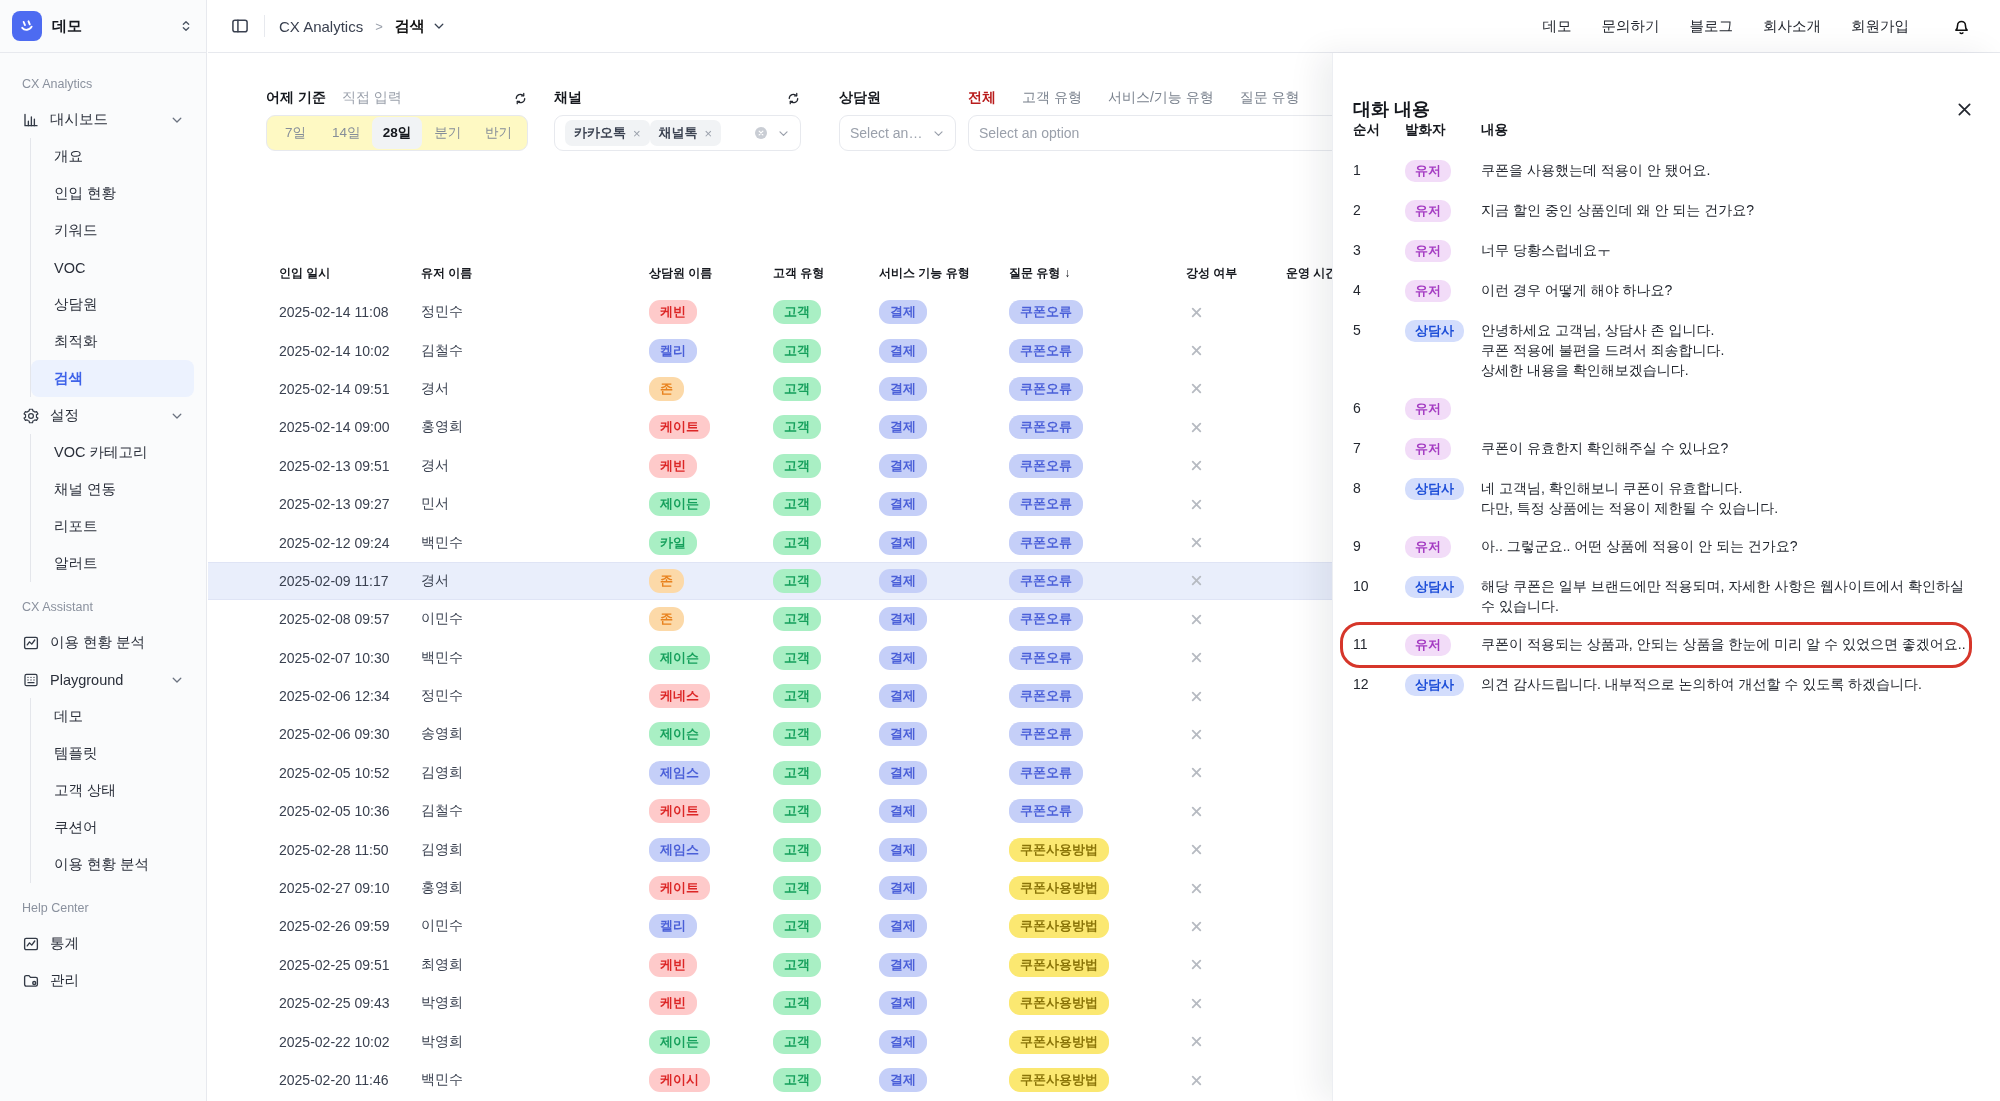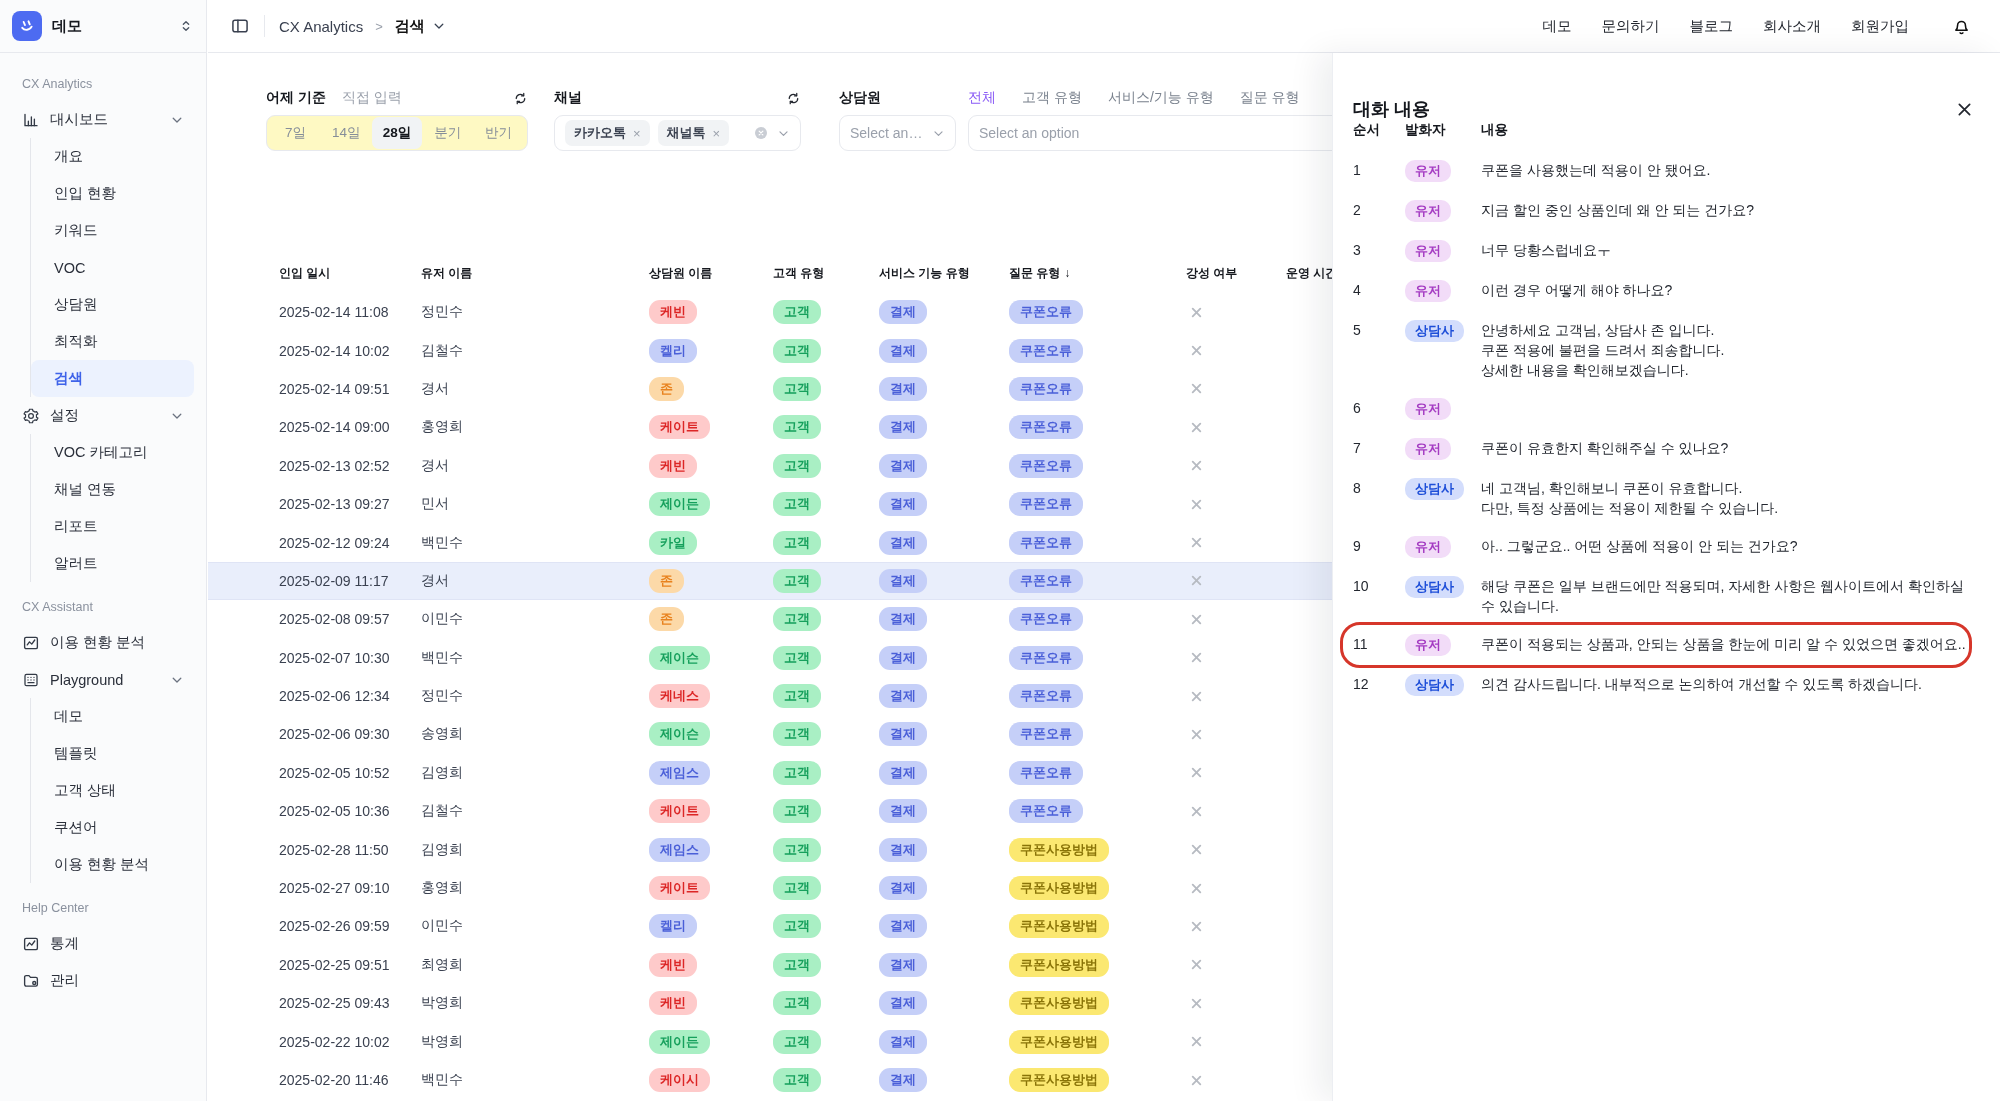--- a/index.html
+++ b/index.html
@@ -59,21 +59,21 @@
   .select-box{border:1px solid #e7e9ee;border-radius:9px;background:#fff;height:36px;display:flex;align-items:center;padding:0 10px;gap:8px}
   .chip{background:#f1f3f5;border-radius:7px;padding:4px 9px;font-size:13px;font-weight:600;color:#3a4150;display:flex;align-items:center;gap:7px;white-space:nowrap}
   .chip-x{color:#9aa0ab;font-weight:400;cursor:pointer}
   .sb-clear{margin-left:auto;display:flex;cursor:pointer}
   .sb-clear svg{width:16px;height:16px}
   .sb-chev{display:flex;color:#9aa0ab}
   .sb-chev svg{width:13px;height:13px}
   .sb-placeholder{color:#9aa0ab;font-size:14px;overflow:hidden;text-overflow:ellipsis;white-space:nowrap;flex:1}
   .type-tabs{display:flex;gap:26px;align-items:center;height:22px}
   .type-tab{font-size:14px;color:#7a828e;cursor:pointer;white-space:nowrap}
-  .type-tab.selected{color:#8b5cf6;font-weight:400}
+  .type-tab.selected{color:#b91c1c;font-weight:700}
 
   
   .table{position:absolute;top:200px;left:0;right:0}
   .t-head{display:flex;height:40px;align-items:center;padding-left:71px;font-size:12px;font-weight:600;color:#15181e}
   .t-row{display:flex;height:38.4px;align-items:center;padding-left:71px;font-size:14px;color:#3a4150;cursor:pointer}
   .t-row.highlighted{background:#e9eefb;box-shadow:inset 0 1px 0 #dfe4f5,inset 0 -1px 0 #dfe4f5}
   .c0{width:142px}.c1{width:228px}.c2{width:124px}.c3{width:106px}.c4{width:130px}.c5{width:177px}.c6{width:100px}.c7{width:160px}
   .sort-arrow{margin-left:4px;font-weight:700}
   .badge{display:inline-block;padding:3px 11px;border-radius:11px;font-size:13px;font-weight:600;white-space:nowrap}
   .badge-red{background:#fecaca;color:#dc2626}
@@ -286,21 +286,21 @@
       <span class="flabel">채널</span>
       <span class="fg-refresh">
           <svg viewBox="0 0 24 24" fill="none" stroke="currentColor" stroke-width="2" stroke-linecap="round" stroke-linejoin="round">
             <path d="M5.2 12a6.8 6.8 0 0 1 11.7-4.6M18.8 12a6.8 6.8 0 0 1-11.7 4.6"></path>
             <path d="M17.2 3.8v3.8h-3.8M6.8 20.2v-3.8h3.8"></path>
           </svg>
         </span>
     </div>
     <div class="fg-controls">
       <div class="select-box">
-        <span id="channel-chips" style="display:flex;gap:8px">
+        <span id="channel-chips" style="display:flex;">
             <span class="chip">
               <span>카카오톡</span>
               <span class="chip-x">×</span>
             </span>
             <span class="chip">
               <span>채널톡</span>
               <span class="chip-x">×</span>
             </span>
           </span>
         <span class="sb-clear">
@@ -418,21 +418,21 @@
           <span class="t-col c6">
             <span class="sent-x">
               <svg viewBox="0 0 24 24" fill="none" stroke="currentColor" stroke-width="3.4" stroke-linecap="round" stroke-linejoin="round">
                 <path d="M5 5l14 14M19 5L5 19"></path>
               </svg>
             </span>
           </span>
           <span class="t-col c7"><span class="op-dot"></span></span>
         </div>
         <div class="t-row">
-          <span class="t-col c0">2025-02-13 02:52</span>
+          <span class="t-col c0">2025-02-13 09:51</span>
           <span class="t-col c1">경서</span>
           <span class="t-col c2"><span class="badge badge-red">케빈</span></span>
           <span class="t-col c3"><span class="badge badge-green">고객</span></span>
           <span class="t-col c4"><span class="badge badge-indigo">결제</span></span>
           <span class="t-col c5"><span class="badge badge-indigo">쿠폰오류</span></span>
           <span class="t-col c6">
             <span class="sent-x">
               <svg viewBox="0 0 24 24" fill="none" stroke="currentColor" stroke-width="3.4" stroke-linecap="round" stroke-linejoin="round">
                 <path d="M5 5l14 14M19 5L5 19"></path>
               </svg>

